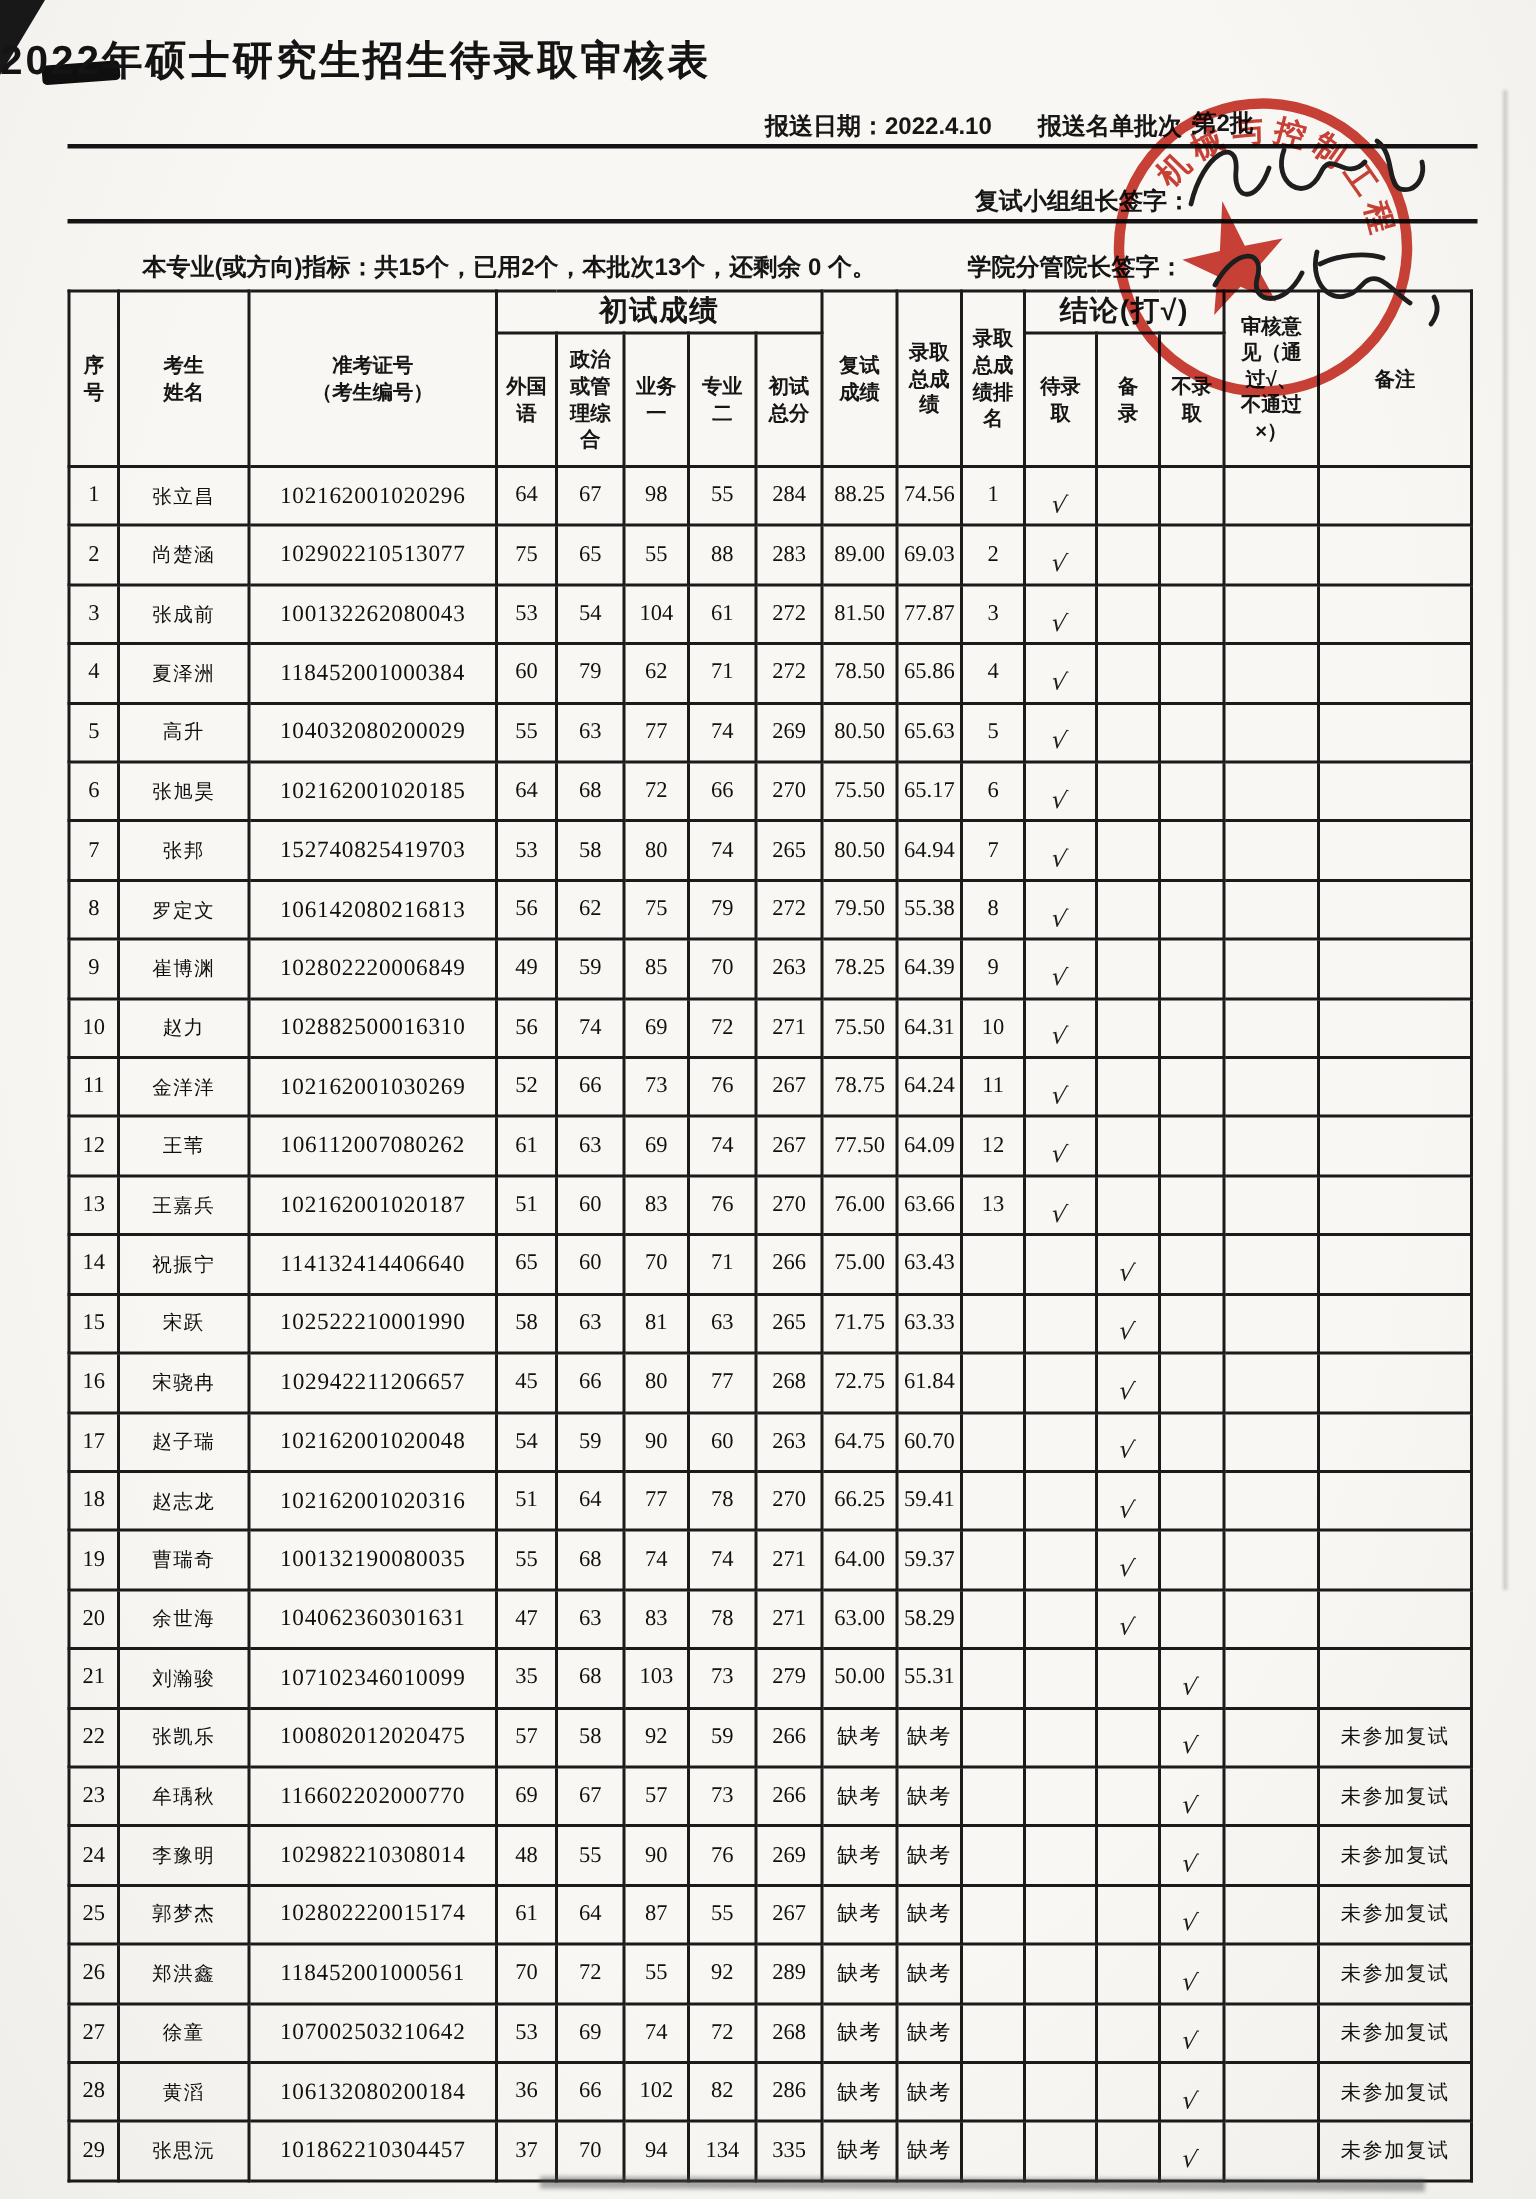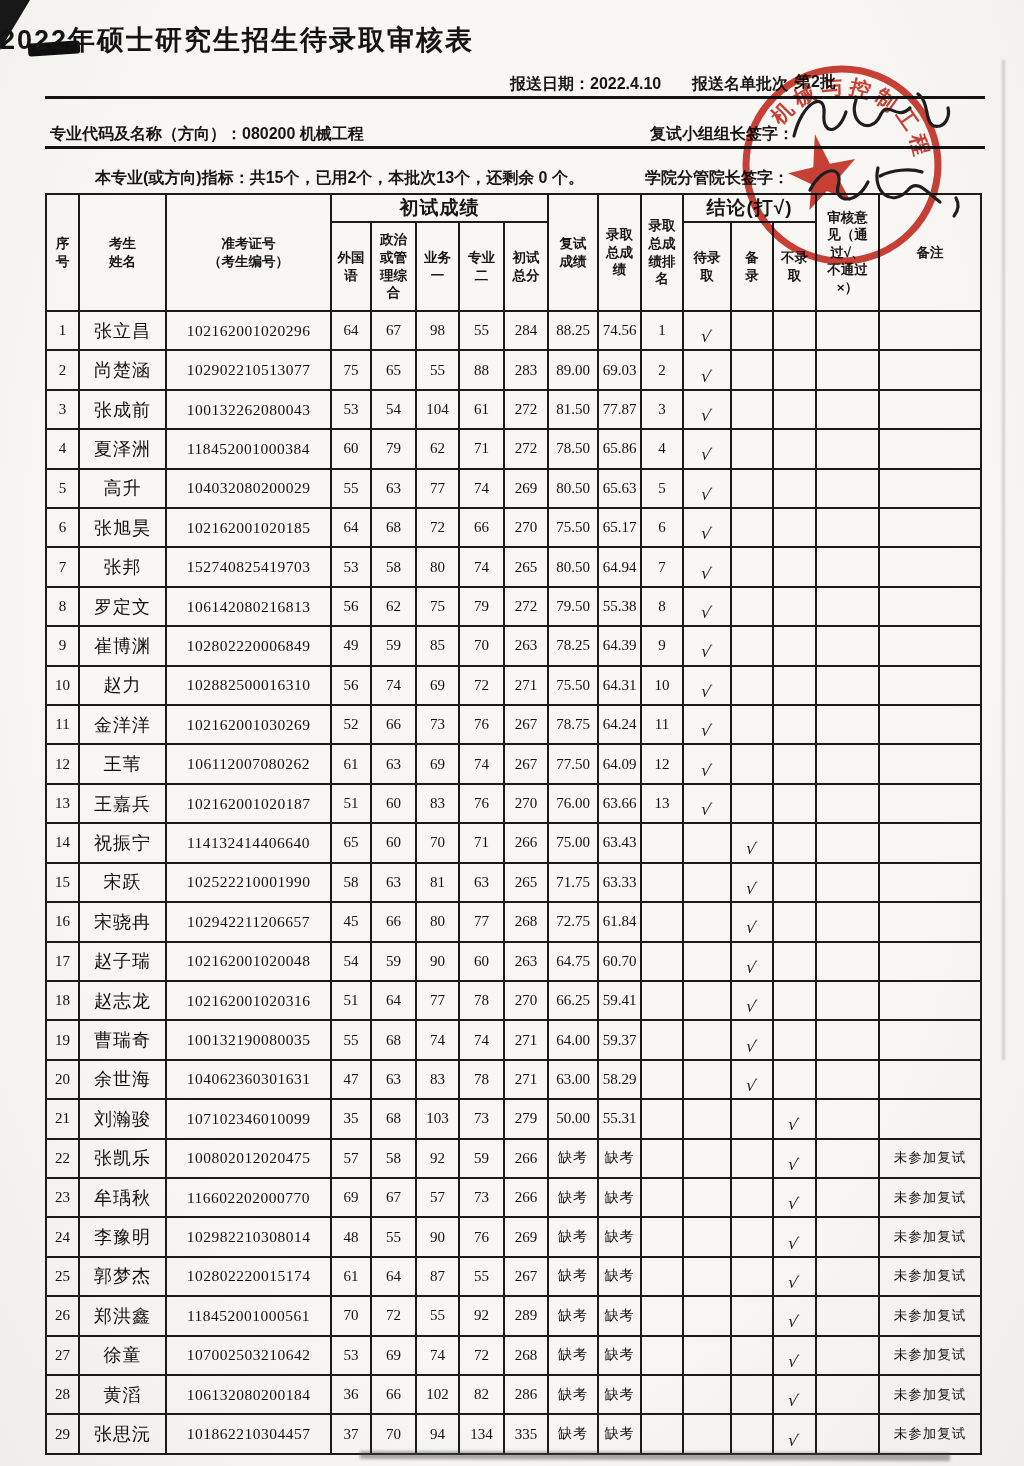--- a/index.html
+++ b/index.html
@@ -39,21 +39,21 @@
     font-size:13.5px;font-weight:700;line-height:1.3;
     font-family:"Liberation Sans","DejaVu Sans",sans-serif;
   }
   thead th span{white-space:pre-line;word-break:break-all;display:inline-block;}
   thead .group{font-size:19px;letter-spacing:1px;text-decoration:underline;}
   tbody td{
     font-family:"Liberation Serif","DejaVu Serif",serif;
     font-size:15px;color:#101010;
   }
   tbody td span{display:inline-block;}
-  td.c-name span{font-family:"Liberation Sans","DejaVu Sans",sans-serif;font-size:18px;letter-spacing:1px;}
+  td.c-name span{font-family:"Liberation Sans","DejaVu Sans",sans-serif;font-size:13px;letter-spacing:1px;}
   td.c-ticket span{font-size:15.5px;letter-spacing:0.5px;}
   td.c-remark span{font-family:"Liberation Sans","DejaVu Sans",sans-serif;font-size:13.5px;letter-spacing:1px;}
   td.c-miss span{font-family:"Liberation Sans","DejaVu Sans",sans-serif;font-size:14px;letter-spacing:1px;}
   .check{
     font-family:"DejaVu Sans",sans-serif;
     font-size:16px;color:#1d1d1d;
     transform:rotate(9deg) translateY(6px);
   }
   
   .corner-mark{
@@ -87,23 +87,20 @@
 
   <div class="title">2022年硕士研究生招生待录取审核表</div>
 
   <div class="infoline" style="left:466px;top:74px;margin-left:44px;">
     <span>报送日期：</span><span>2022.4.10</span>
   </div>
   <div class="infoline" style="left:648px;top:74px;margin-left:44px;">报送名单批次：</div>
   <div class="infoline" style="left:795px;top:72px;">第2批</div>
   <div class="rule" style="left:45px;top:96px;width:940px;"></div>
 
-  <div class="infoline" style="left:50px;top:124px;">
-    <span>专业代码及名称（方向）：</span><span>080200 机械工程</span>
-  </div>
   <div class="infoline" style="left:650px;top:124px;">复试小组组长签字：</div>
   <div class="rule" style="left:45px;top:146px;width:940px;"></div>
 
   <div class="infoline" style="left:50px;top:168px;margin-left:45px;">
     <span>本专业(或方向)指标：</span><span>共15个，已用2个，本批次13个，还剩余 0 个。</span>
   </div>
   <div class="infoline" style="left:645px;top:168px;">学院分管院长签字：</div>
 
   <table class="main">
     <colgroup>

